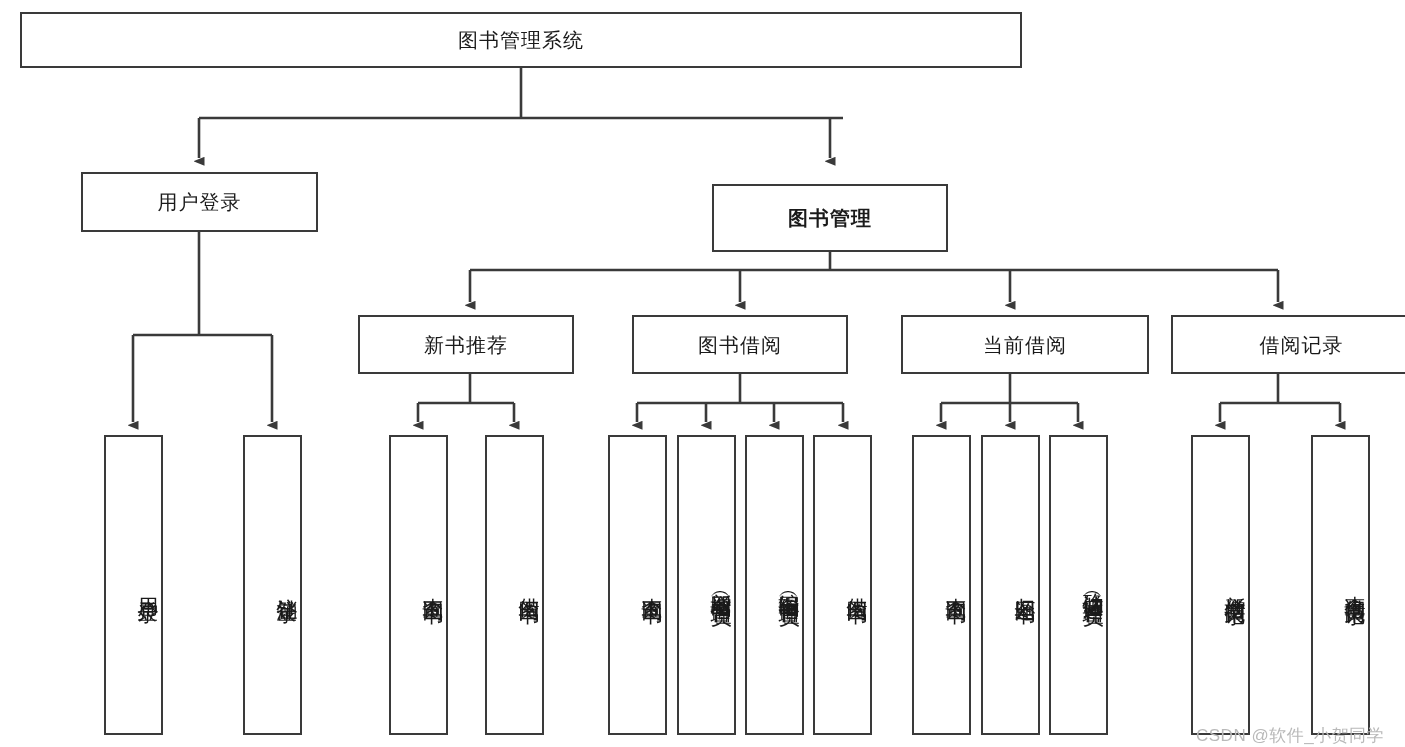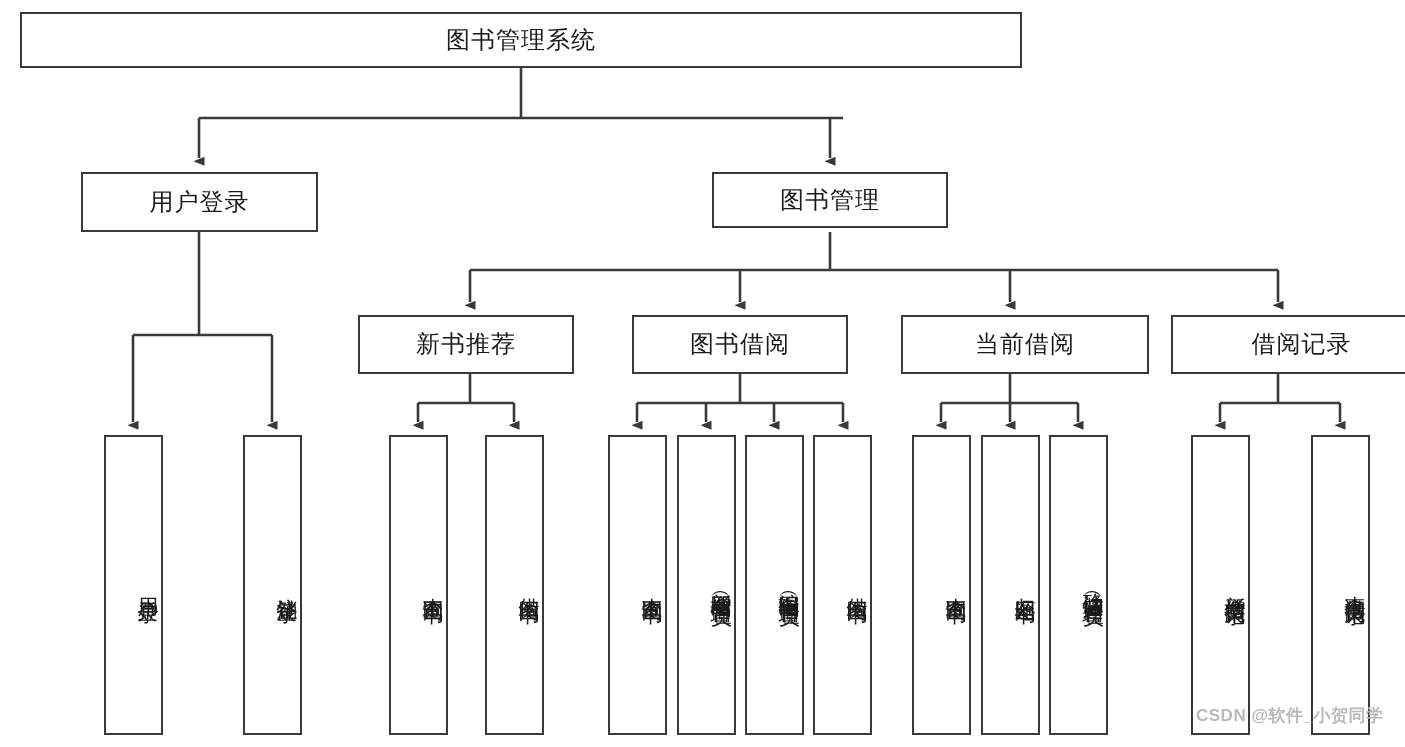--- a/index.html
+++ b/index.html
@@ -31,21 +31,21 @@
     box-sizing: border-box;
     background: #ffffff;
     border: 2px solid #3a3a3a;
     display: flex;
     align-items: center;
     justify-content: center;
     color: #1a1a1a;
     z-index: 2;
   }
   .node.horiz {
-    font-size: 24px;
+    font-size: 20px;
     letter-spacing: 1px;
     line-height: 1.2;
   }
   .node.vert {
     writing-mode: vertical-rl;
     text-orientation: upright;
     font-size: 21px;
     line-height: 1.25;
     letter-spacing: 2px;
     padding: 10px 0;
@@ -123,21 +123,21 @@
     </g>
   </svg>
 
   <div class="node horiz" style="left:20px;top:12px;width:1002px;height:56px;">
     <span>图书管理系统</span>
   </div>
 
   <div class="node horiz" style="left:81px;top:172px;width:237px;height:60px;">
     <span>用户登录</span>
   </div>
-  <div class="node horiz" style="left:712px;top:172px;width:236px;height:56px;">
+  <div class="node horiz" style="left:712px;top:184px;width:236px;height:68px;font-weight:bold;">
     <span>图书管理</span>
   </div>
 
   <div class="node horiz" style="left:358px;top:315px;width:216px;height:59px;">
     <span>新书推荐</span>
   </div>
   <div class="node horiz" style="left:632px;top:315px;width:216px;height:59px;justify-content:center;">
     <span>图书借阅</span>
   </div>
   <div class="node horiz" style="left:901px;top:315px;width:248px;height:59px;">
@@ -184,15 +184,15 @@
     <span class="vtext">确认归还（管理员）</span>
   </div>
 
   <div class="node vert" style="left:1191px;top:435px;width:59px;height:300px;">
     <span class="vtext">新增借阅记录</span>
   </div>
   <div class="node vert" style="left:1311px;top:435px;width:59px;height:300px;">
     <span class="vtext">查询借阅记录</span>
   </div>
 
-  <div class="watermark" style="left:1196px;top:704px;font-weight:bold;">CSDN @软件_小贺同学</div>
+  <div class="watermark" style="left:1196px;top:724px;">CSDN @软件_小贺同学</div>
 
 </div>
 
 </body></html>

